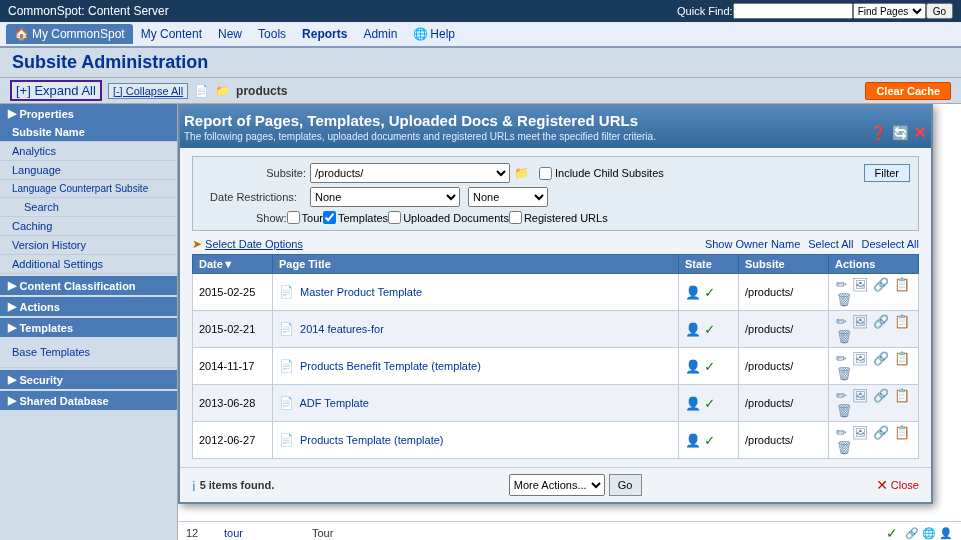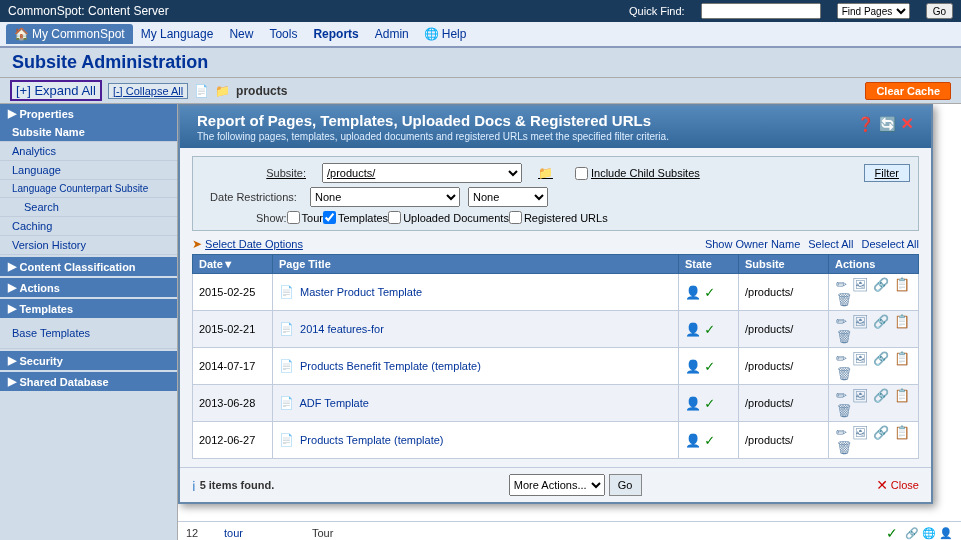--- a/index.html
+++ b/index.html
@@ -3,36 +3,36 @@
   <meta charset="utf-8">
   <style>
     * { box-sizing: border-box; margin: 0; padding: 0; }
     body { font-family: Arial, sans-serif; font-size: 12px; background: #c8d8e8; width: 961px; height: 540px; overflow: hidden; }
   </style>
 </head>
 <body>
 
 <div style="background:#1a3a5c; color:#fff; display:flex; align-items:center; justify-content:space-between; padding:3px 8px; height:22px;">
   <span style="font-size:12px; color:#fff;">CommonSpot: Content Server</span>
-  <div style="display:flex; align-items:center; gap:16px; font-size:11px; color:#fff;">
+  <div style="display:flex; align-items:center; gap:0; font-size:11px; color:#fff;">
     <span>Quick Find:</span>
     <input type="text" style="height: 16px; width: 120px; font-size: 11px;">
     <select style="height:16px; font-size:10px;">
       <option>Find Pages</option>
     </select>
     <button style="height:16px; font-size:10px; padding:0 5px; cursor:pointer;">Go</button>
   </div>
 </div>
 
 <div style="background:#e8eff8; border-bottom:2px solid #8899bb; display:flex; align-items:center; padding:0 6px; height:26px;">
   <div style="background:#4a7ab5; color:#fff; padding:3px 8px; border-radius:3px 3px 0 0; font-size:12px; cursor:pointer; display:flex; align-items:center; gap:3px;">
     <span>🏠</span>
     <span>My CommonSpot</span>
   </div>
-  <div style="padding:3px 8px; font-size:12px; color:#003399; cursor:pointer;"><span>My Language</span></div>
+  <div style="padding:3px 8px; font-size:12px; color:#003399; cursor:pointer;"><span>My Content</span></div>
   <div style="padding:3px 8px; font-size:12px; color:#003399; cursor:pointer;"><span>New</span></div>
   <div style="padding:3px 8px; font-size:12px; color:#003399; cursor:pointer;"><span>Tools</span></div>
   <div style="padding:3px 8px; font-size:12px; color:#003399; cursor:pointer; font-weight:bold;"><span>Reports</span></div>
   <div style="padding:3px 8px; font-size:12px; color:#003399; cursor:pointer;"><span>Admin</span></div>
   <div style="padding:3px 8px; font-size:12px; color:#003399; cursor:pointer; display:flex; align-items:center; gap:2px;">
     <span style="color:#4477cc;">🌐</span>
     <span>Help</span>
   </div>
 </div>
 
@@ -57,20 +57,21 @@
       <span>▶</span>
       <span>Properties</span>
     </div>
     <div style="padding:3px 12px; color:#003399; cursor:pointer; border-bottom:1px solid #c0ccdc; background:#4a7ab5; color:#fff; font-weight:bold;"><span>Subsite Name</span></div>
     <div style="padding:3px 12px; color:#003399; cursor:pointer; border-bottom:1px solid #c0ccdc;"><span>Analytics</span></div>
     <div style="padding:3px 12px; color:#003399; cursor:pointer; border-bottom:1px solid #c0ccdc;"><span>Language</span></div>
     <div style="padding:3px 12px; color:#003399; cursor:pointer; border-bottom:1px solid #c0ccdc; font-size:10px;"><span>Language Counterpart Subsite</span></div>
     <div style="padding:3px 24px; color:#003399; cursor:pointer; border-bottom:1px solid #c0ccdc;"><span>Search</span></div>
     <div style="padding:3px 12px; color:#003399; cursor:pointer; border-bottom:1px solid #c0ccdc;"><span>Caching</span></div>
     <div style="padding:3px 12px; color:#003399; cursor:pointer; border-bottom:1px solid #c0ccdc;"><span>Version History</span></div>
+    <div style="padding:3px 12px; color:#003399; cursor:pointer; border-bottom:1px solid #c0ccdc;"><span>Additional Settings</span></div>
 
     <div style="background:#4a7ab5; color:#fff; padding:3px 8px; font-size:11px; font-weight:bold; cursor:pointer; display:flex; align-items:center; gap:3px; margin-top:2px;">
       <span>▶</span>
       <span>Content Classification</span>
     </div>
 
     <div style="background:#4a7ab5; color:#fff; padding:3px 8px; font-size:11px; font-weight:bold; cursor:pointer; display:flex; align-items:center; gap:3px; margin-top:2px;">
       <span>▶</span>
       <span>Actions</span>
     </div>
@@ -97,36 +98,36 @@
     <div style="position:absolute; bottom:0; left:0; right:0; background:#fff; border-top:1px solid #c0ccdc; padding:3px 8px; display:flex; align-items:center; gap:8px; font-size:11px;">
       <span style="width:30px; color:#333;">12</span>
       <a style="color:#003399; width:80px; cursor:pointer;">tour</a>
       <span style="color:#333; flex:1;">Tour</span>
       <span style="color:green; font-size:14px;">✓</span>
       <span style="color:#888;">🔗 🌐 👤</span>
     </div>
 
     <div style="position:absolute; top:0; left:0; width:755px; background:#fff; border:2px solid #6688aa; box-shadow:3px 3px 8px rgba(0,0,0,0.4); z-index:100;">
 
-      <div style="background:linear-gradient(to bottom, #5588bb, #336699); padding:6px 17px; display:flex; align-items:flex-start; justify-content:space-between;">
+      <div style="background:linear-gradient(to bottom, #5588bb, #336699); padding:6px 4px; display:flex; align-items:flex-end; justify-content:space-between;">
         <div>
           <div style="font-size:15px; font-weight:bold; color:#fff;">Report of Pages, Templates, Uploaded Docs &amp; Registered URLs</div>
           <div style="font-size:10px; color:#ddeeff; margin-top:2px;">The following pages, templates, uploaded documents and registered URLs meet the specified filter criteria.</div>
         </div>
         <div style="display:flex; gap:4px; align-items:center; margin-top:2px;">
           <button style="background:none; border:none; color:#fff; cursor:pointer; font-size:14px;">❓</button>
           <button style="background:none; border:none; color:#33ff33; cursor:pointer; font-size:14px;">🔄</button>
           <button style="background:none; border:none; color:#ff4444; cursor:pointer; font-size:16px; font-weight:bold;">✕</button>
         </div>
       </div>
 
       <div style="padding:8px 12px; background:#f0f4f8;">
 
         <div style="background:#e4ecf4; border:1px solid #aabbc8; padding:6px 8px; margin-bottom:6px;">
-          <div style="display:flex; align-items:center; margin-bottom:4px; gap:16px;text-decoration:underline;">
+          <div style="display:flex; align-items:center; margin-bottom:4px; gap:4px;">
             <span style="width:105px; text-align:right; font-size:11px; color:#333;">Subsite:</span>
             <select style="width:200px; height:20px; font-size:11px;">
               <option>/products/</option>
             </select>
             <span style="color:#888; font-size:12px;">📁</span>
             <label style="font-size:11px; display:flex; align-items:center; gap:3px; margin-left:6px;">
               <input type="checkbox" style="">
               <span>Include Child Subsites</span>
             </label>
             <button style="margin-left:auto; padding:2px 10px; font-size:11px; cursor:pointer; background:#ddeeff; border:1px solid #6688aa;">Filter</button>
@@ -216,21 +217,21 @@
     <td style="padding:3px 6px; border:1px solid #c0ccdc; background:#eef2f8;">/products/</td>
     <td style="padding:3px 6px; border:1px solid #c0ccdc; background:#eef2f8;">
       <span style="cursor:pointer; color:#6688aa; margin:0 1px; font-size:13px;">✏</span>
       <span style="cursor:pointer; color:#6688aa; margin:0 1px; font-size:13px;">🖼</span>
       <span style="cursor:pointer; color:#6688aa; margin:0 1px; font-size:13px;">🔗</span>
       <span style="cursor:pointer; color:#6688aa; margin:0 1px; font-size:13px;">📋</span>
       <span style="cursor:pointer; color:#6688aa; margin:0 1px; font-size:13px;">🗑</span>
     </td>
   </tr>
               <tr style="background: rgb(255, 255, 255);">
-    <td style="padding:3px 6px; border:1px solid #c0ccdc; white-space:nowrap; background:#fff;">2014-07-17</td>
+    <td style="padding:3px 6px; border:1px solid #c0ccdc; white-space:nowrap; background:#fff;">2014-11-17</td>
     <td style="padding:3px 6px; border:1px solid #c0ccdc; background:#fff;">
       <span style="color:#888; margin-right:3px; font-size:12px;">📄</span>
       <a style="color:#003399; cursor:pointer; text-decoration:none;">Products Benefit Template (template)</a>
     </td>
     <td style="padding:3px 6px; border:1px solid #c0ccdc; background:#fff;">
       <span style="font-size:13px;">👤</span>
       <span style="color:green; font-size:13px;">✓</span>
     </td>
     <td style="padding:3px 6px; border:1px solid #c0ccdc; background:#fff;">/products/</td>
     <td style="padding:3px 6px; border:1px solid #c0ccdc; background:#fff;">

